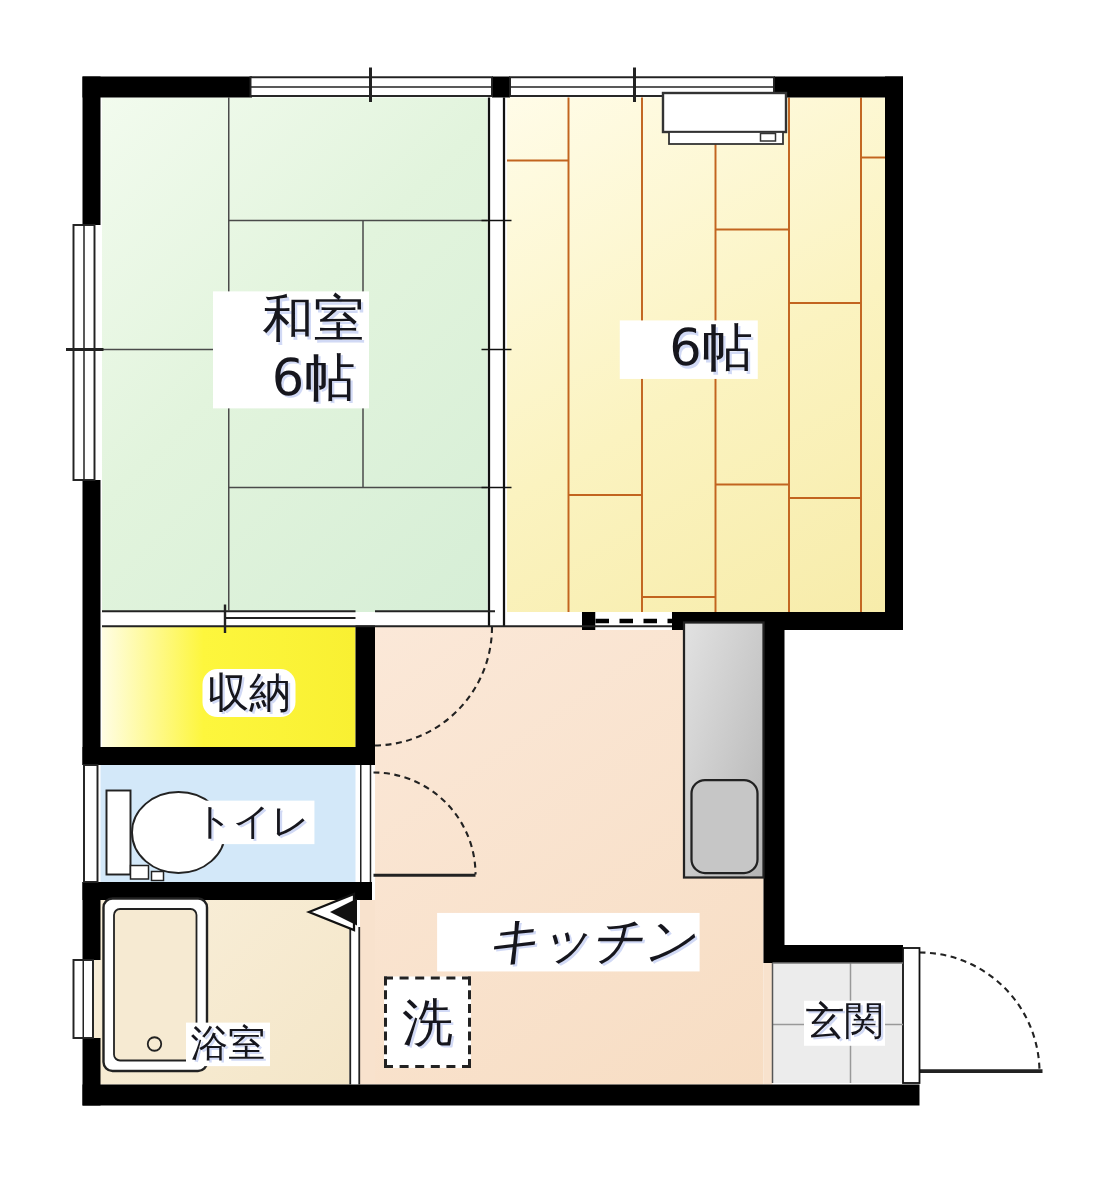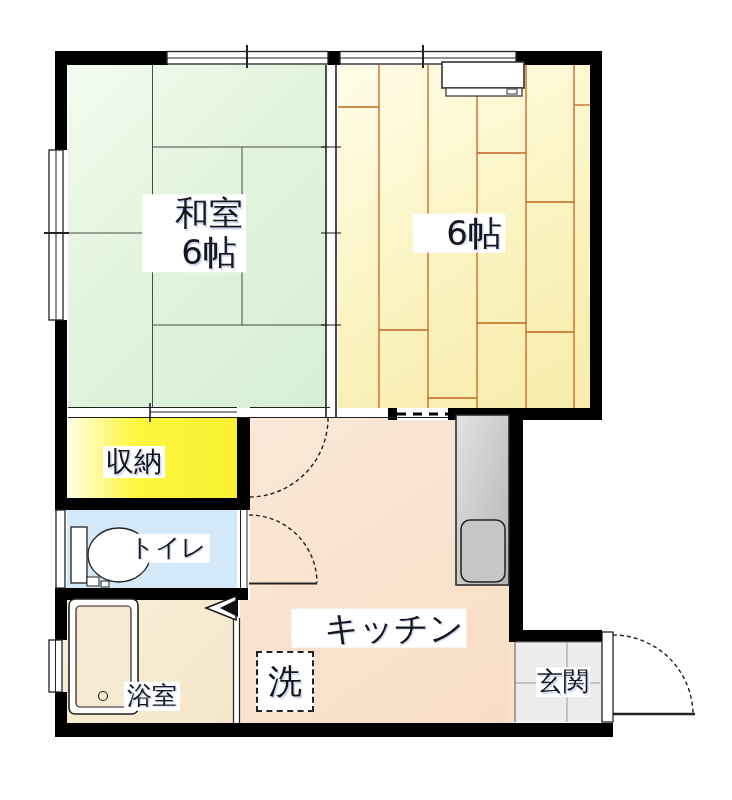--- a/index.html
+++ b/index.html
@@ -201,30 +201,30 @@
     </g>
   </svg>
 
   <div class="lbl lbl-big" style="left:194px;top:233px;">
     <span>和室</span>
     <span>6帖</span>
   </div>
   <div class="lbl lbl-big" style="left:459px;top:233px;">
     <span>6帖</span>
   </div>
-  <div class="lbl lbl-mid" style="left:134px;top:462px;">
+  <div class="lbl lbl-mid" style="left:166px;top:462px;border-radius:10px;">
     <span>収納</span>
   </div>
   <div class="lbl lbl-sm" style="left:168px;top:548px;">
     <span>トイレ</span>
   </div>
   <div class="lbl lbl-sm" style="left:152px;top:696px;">
     <span>浴室</span>
   </div>
-  <div class="lbl lbl-big" style="left:379px;top:628px;">
+  <div class="lbl lbl-big" style="left:379px;top:628px;font-style:italic;">
     <span>キッチン</span>
   </div>
   <div class="lbl lbl-genkan" style="left:563px;top:682px;">
     <span>玄関</span>
   </div>
 
   <div class="wash-box">
     <span class="txt">洗</span>
   </div>
 

